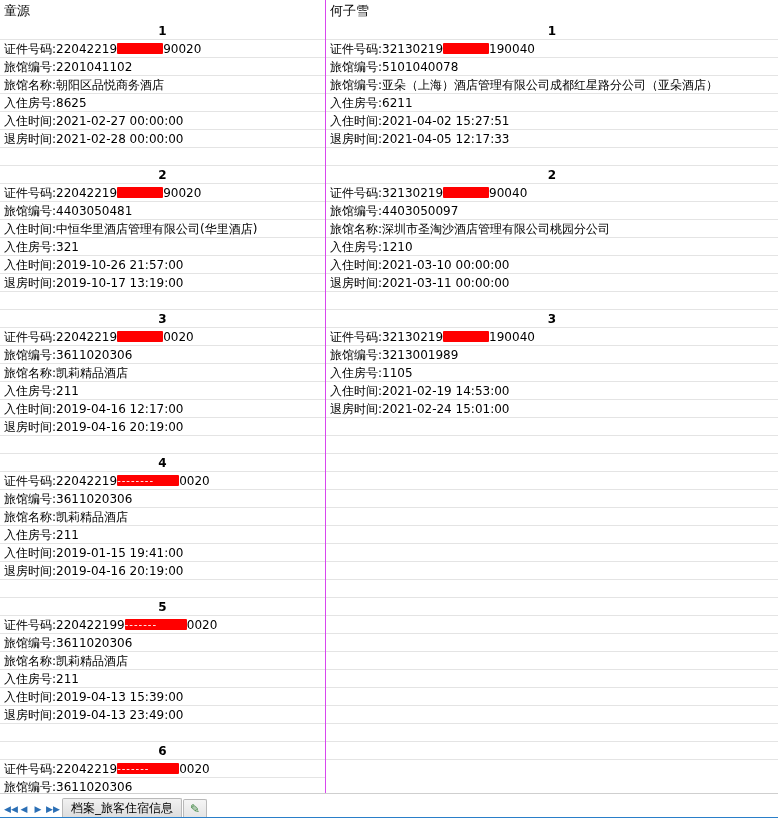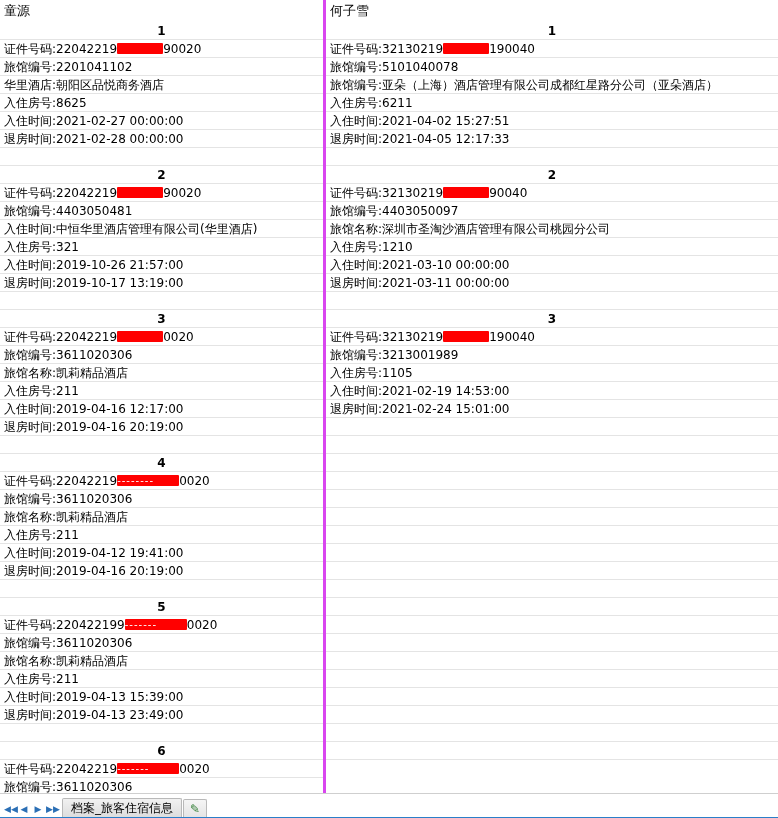--- a/index.html
+++ b/index.html
@@ -29,21 +29,21 @@
     display: flex;
     flex-direction: row;
     align-items: flex-start;
     width: 778px;
   }
   .col {
     position: relative;
   }
   .col-left {
     width: 336px;
-    border-right: 3px solid #d946ef;
+    border-right: 1px solid #d946ef;
     box-sizing: border-box;
   }
   .col-right {
     width: 466px;
     box-sizing: border-box;
   }
   .person-name {
     font-size: 13px;
     line-height: 17px;
     padding: 2px 0 3px 4px;
@@ -159,21 +159,21 @@
 <body>
 
 <div class="sheet">
   <div class="columns">
     <div class="col col-left">
       <div class="person-name">童源</div>
       <div class="rows" id="records-left">
           <div class="row index">1</div>
           <div class="row"><span>证件号码:22042219</span><span class="redact solid" style="width: 46px;"></span><span>90020</span></div>
           <div class="row">旅馆编号:2201041102</div>
-          <div class="row">华里酒店:朝阳区品悦商务酒店</div>
+          <div class="row">旅馆名称:朝阳区品悦商务酒店</div>
           <div class="row">入住房号:8625</div>
           <div class="row">入住时间:2021-02-27 00:00:00</div>
           <div class="row">退房时间:2021-02-28 00:00:00</div>
           <div class="row blank"></div>
           <div class="row index">2</div>
           <div class="row"><span>证件号码:22042219</span><span class="redact solid" style="width: 46px;"></span><span>90020</span></div>
           <div class="row">旅馆编号:4403050481</div>
           <div class="row">入住时间:中恒华里酒店管理有限公司(华里酒店)</div>
           <div class="row">入住房号:321</div>
           <div class="row">入住时间:2019-10-26 21:57:00</div>
@@ -185,21 +185,21 @@
           <div class="row">旅馆名称:凯莉精品酒店</div>
           <div class="row">入住房号:211</div>
           <div class="row">入住时间:2019-04-16 12:17:00</div>
           <div class="row">退房时间:2019-04-16 20:19:00</div>
           <div class="row blank"></div>
           <div class="row index">4</div>
           <div class="row"><span>证件号码:22042219</span><span class="redact dashes" style="width: 62px;">--------</span><span>0020</span></div>
           <div class="row">旅馆编号:3611020306</div>
           <div class="row">旅馆名称:凯莉精品酒店</div>
           <div class="row">入住房号:211</div>
-          <div class="row">入住时间:2019-04-12 19:41:00</div>
+          <div class="row">入住时间:2019-01-15 19:41:00</div>
           <div class="row">退房时间:2019-04-16 20:19:00</div>
           <div class="row blank"></div>
           <div class="row index">5</div>
           <div class="row"><span>证件号码:220422199</span><span class="redact dashes" style="width: 62px;">-------</span><span>0020</span></div>
           <div class="row">旅馆编号:3611020306</div>
           <div class="row">旅馆名称:凯莉精品酒店</div>
           <div class="row">入住房号:211</div>
           <div class="row">入住时间:2019-04-13 15:39:00</div>
           <div class="row">退房时间:2019-04-13 23:49:00</div>
           <div class="row blank"></div>

